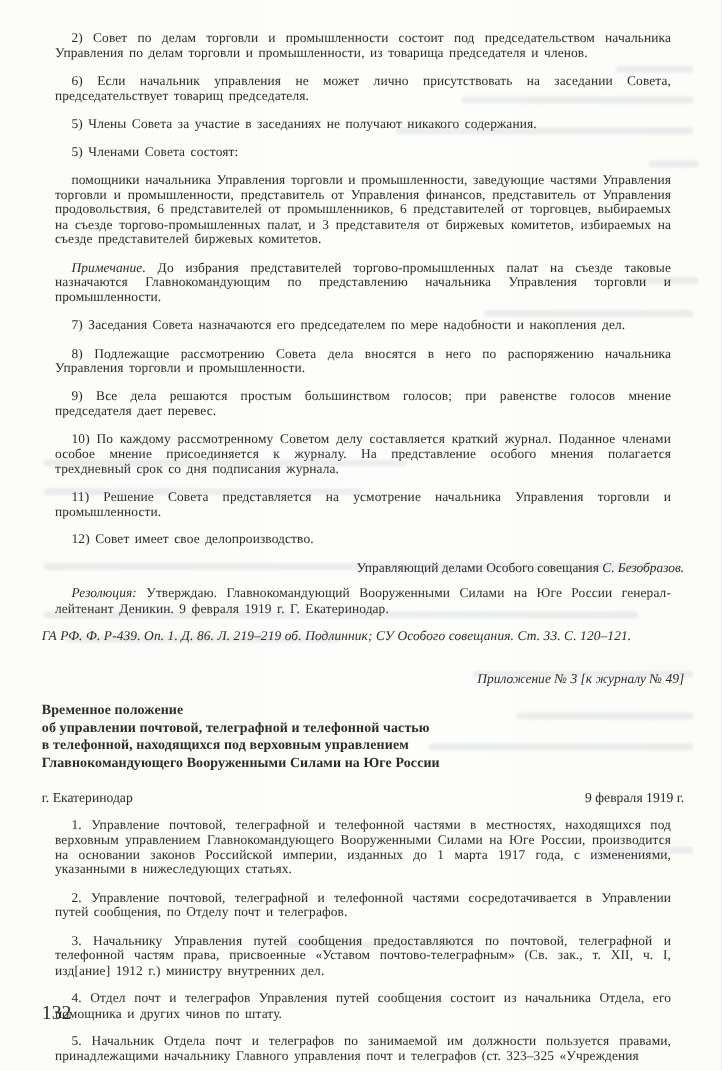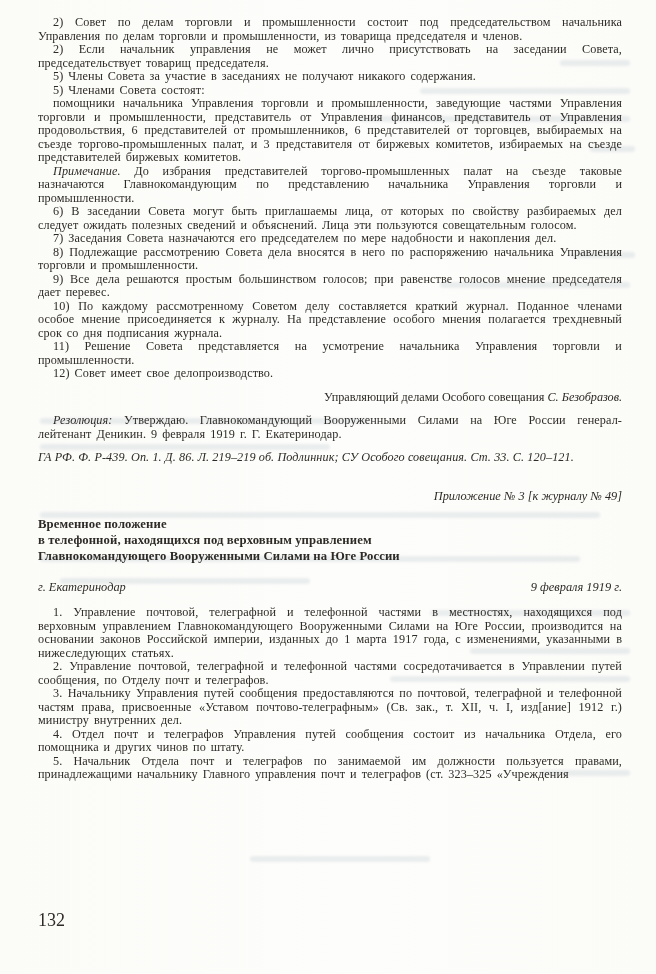--- a/index.html
+++ b/index.html
@@ -10,21 +10,21 @@
     margin:0 auto;
     background:linear-gradient(90deg,#fbfbf8 0%,#fdfdfb 55%,#fbfbf8 100%);
     overflow:hidden;
     font-family:"Liberation Serif","DejaVu Serif",serif;
     color:#2e2b27;
   }
   .content {
     position:absolute; left:38px; top:16px; width:584px;
   }
   .para {
-    margin:0;
+    margin:12px;
     text-indent:15px;
     text-align:justify;
     font-size:12.2px;
     line-height:13.5px;
     word-spacing:1.8px;
     letter-spacing:0.1px;
   }
   .para i { }
   .signature {
     margin-top:10px;
@@ -55,21 +55,20 @@
     text-align:left;
     font-weight:bold;
     font-size:12.7px;
     line-height:16.3px;
     letter-spacing:0.1px;
   }
   .place-date {
     display:flex;
     justify-content:space-between;
     margin-top:16px;
-    font-style:italic;
     font-size:12.4px;
     line-height:14px;
   }
   .doc2-paras { margin-top:12px; }
   .page-number {
     position:absolute;
     left:38px; top:910px;
     font-size:18px;
   }
   
@@ -101,26 +100,25 @@
   <div class="bleed" style="left:430px; top:610px; width:200px;"></div>
   <div class="bleed" style="left:470px; top:648px; width:160px;"></div>
   <div class="bleed" style="left:390px; top:676px; width:240px;"></div>
   <div class="bleed" style="left:540px; top:770px; width:90px;"></div>
   <div class="bleed" style="left:250px; top:856px; width:180px;"></div>
 
   <div class="content">
 
     <div>
         <p class="para">2) Совет по делам торговли и промышленности состоит под председательством начальника Управления по делам торговли и промышленности, из товарища председателя и членов.</p>
-        <p class="para">2) Если начальник управления не может лично присутствовать на заседании Совета, председательствует товарищ председателя.</p>
+        <p class="para">6) Если начальник управления не может лично присутствовать на заседании Совета, председательствует товарищ председателя.</p>
         <p class="para">5) Члены Совета за участие в заседаниях не получают никакого содержания.</p>
         <p class="para">5) Членами Совета состоят:</p>
         <p class="para">помощники начальника Управления торговли и промышленности, заведующие частями Управления торговли и промышленности, представитель от Управления финансов, представитель от Управления продовольствия, 6 представителей от промышленников, 6 представителей от торговцев, выбираемых на съезде торгово-промышленных палат, и 3 представителя от биржевых комитетов, избираемых на съезде представителей биржевых комитетов.</p>
         <p class="para"><i>Примечание.</i> До избрания представителей торгово-промышленных палат на съезде таковые назначаются Главнокомандующим по представлению начальника Управления торговли и промышленности.</p>
-        <p class="para">6) В заседании Совета могут быть приглашаемы лица, от которых по свойству разбираемых дел следует ожидать полезных сведений и объяснений. Лица эти пользуются совещательным голосом.</p>
         <p class="para">7) Заседания Совета назначаются его председателем по мере надобности и накопления дел.</p>
         <p class="para">8) Подлежащие рассмотрению Совета дела вносятся в него по распоряжению начальника Управления торговли и промышленности.</p>
         <p class="para">9) Все дела решаются простым большинством голосов; при равенстве голосов мнение председателя дает перевес.</p>
         <p class="para">10) По каждому рассмотренному Советом делу составляется краткий журнал. Поданное членами особое мнение присоединяется к журналу. На представление особого мнения полагается трехдневный срок со дня подписания журнала.</p>
         <p class="para">11) Решение Совета представляется на усмотрение начальника Управления торговли и промышленности.</p>
         <p class="para">12) Совет имеет свое делопроизводство.</p>
       </div>
 
     <div class="signature">
       <span>Управляющий делами Особого совещания </span><i>С. Безобразов.</i>
@@ -129,20 +127,21 @@
     <p class="para resolution">
       <i>Резолюция:</i><span> Утверждаю. Главнокомандующий Вооруженными Силами на Юге России генерал-лейтенант Деникин. 9 февраля 1919 г. Г. Екатеринодар.</span>
     </p>
 
     <div class="archive-ref">ГА РФ. Ф. Р-439. Оп. 1. Д. 86. Л. 219–219 об. Подлинник; СУ Особого совещания. Ст. 33. С. 120–121.</div>
 
     <div class="annex-label">Приложение № 3 [к журналу № 49]</div>
 
     <div class="title-block">
         <div class="title-line">Временное положение</div>
+        <div class="title-line">об управлении почтовой, телеграфной и телефонной частью</div>
         <div class="title-line">в телефонной, находящихся под верховным управлением</div>
         <div class="title-line">Главнокомандующего Вооруженными Силами на Юге России</div>
       </div>
 
     <div class="place-date">
       <span>г. Екатеринодар</span>
       <span>9 февраля 1919 г.</span>
     </div>
 
     <div class="doc2-paras">

